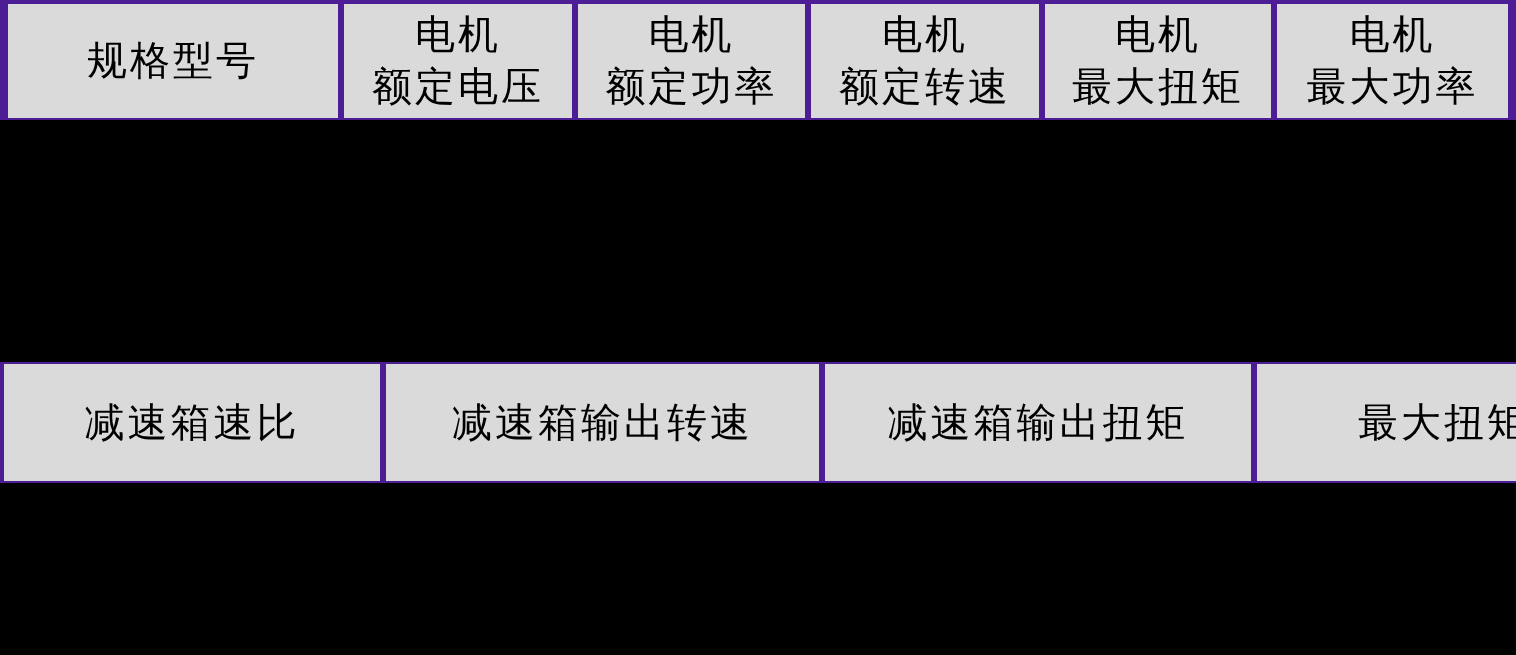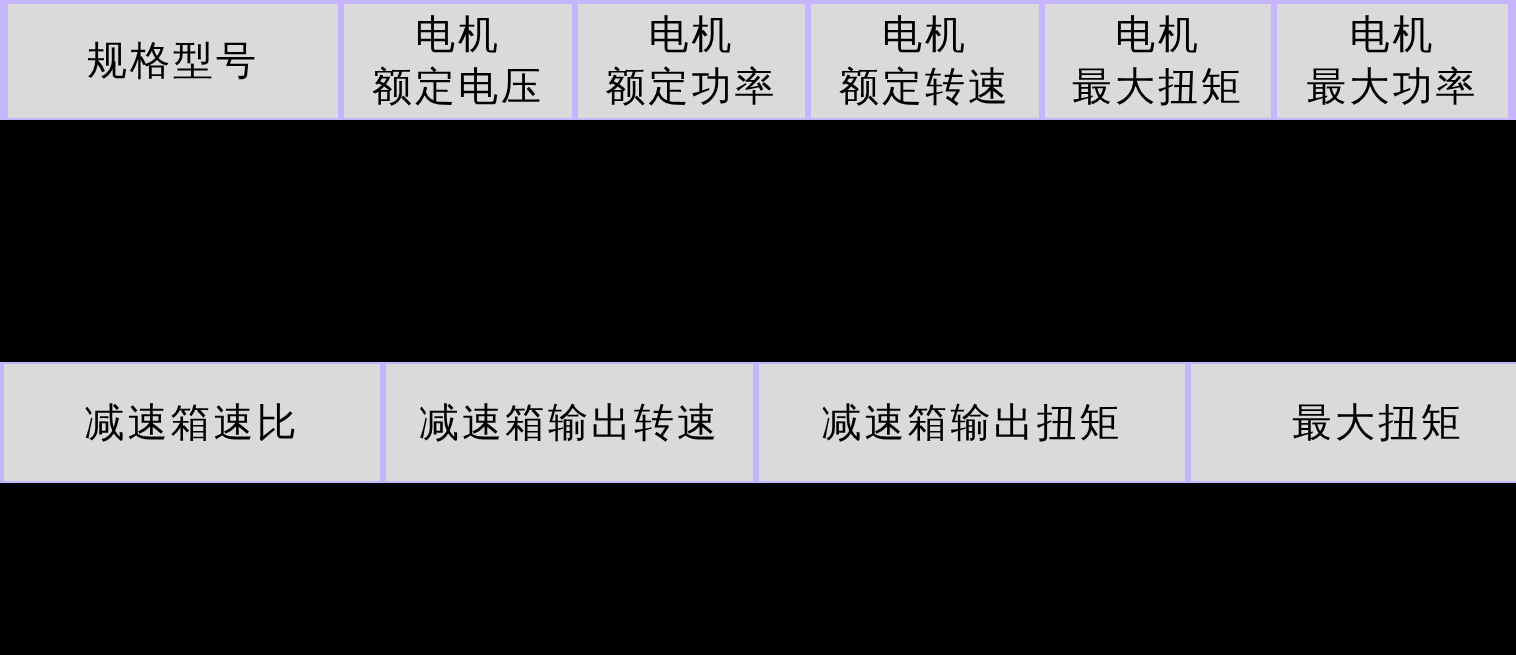--- a/index.html
+++ b/index.html
@@ -4,21 +4,21 @@
 <style>
   html, body {
     margin: 0;
     padding: 0;
     background: #000000;
   }
   .stage {
     position: relative;
     width: 1516px;
     height: 655px;
-    background: #c4b5fd;
+    background: #4c1d95;
     overflow: hidden;
     font-family: "Liberation Serif", "DejaVu Serif", serif;
   }
   .header-row {
     position: absolute;
     display: flex;
     gap: 6px;
   }
   .row-motor {
     top: 4px;
@@ -45,21 +45,21 @@
   }
   
   .row-motor .cell:nth-child(1) { width: 330px; }
   .row-motor .cell:nth-child(2) { width: 228px; }
   .row-motor .cell:nth-child(3) { width: 227px; }
   .row-motor .cell:nth-child(4) { width: 228px; }
   .row-motor .cell:nth-child(5) { width: 226px; }
   .row-motor .cell:nth-child(6) { width: 231px; }
   
   .row-gearbox .cell:nth-child(1) { width: 376px; }
-  .row-gearbox .cell:nth-child(2) { width: 367px; }
+  .row-gearbox .cell:nth-child(2) { width: 433px; }
   .row-gearbox .cell:nth-child(3) { width: 426px; }
   .row-gearbox .cell:nth-child(4) { width: 374px; }
   
   .redacted {
     position: absolute;
     left: 0;
     width: 1516px;
     background: #000000;
   }
   .redacted-upper { top: 120px; height: 242px; }

